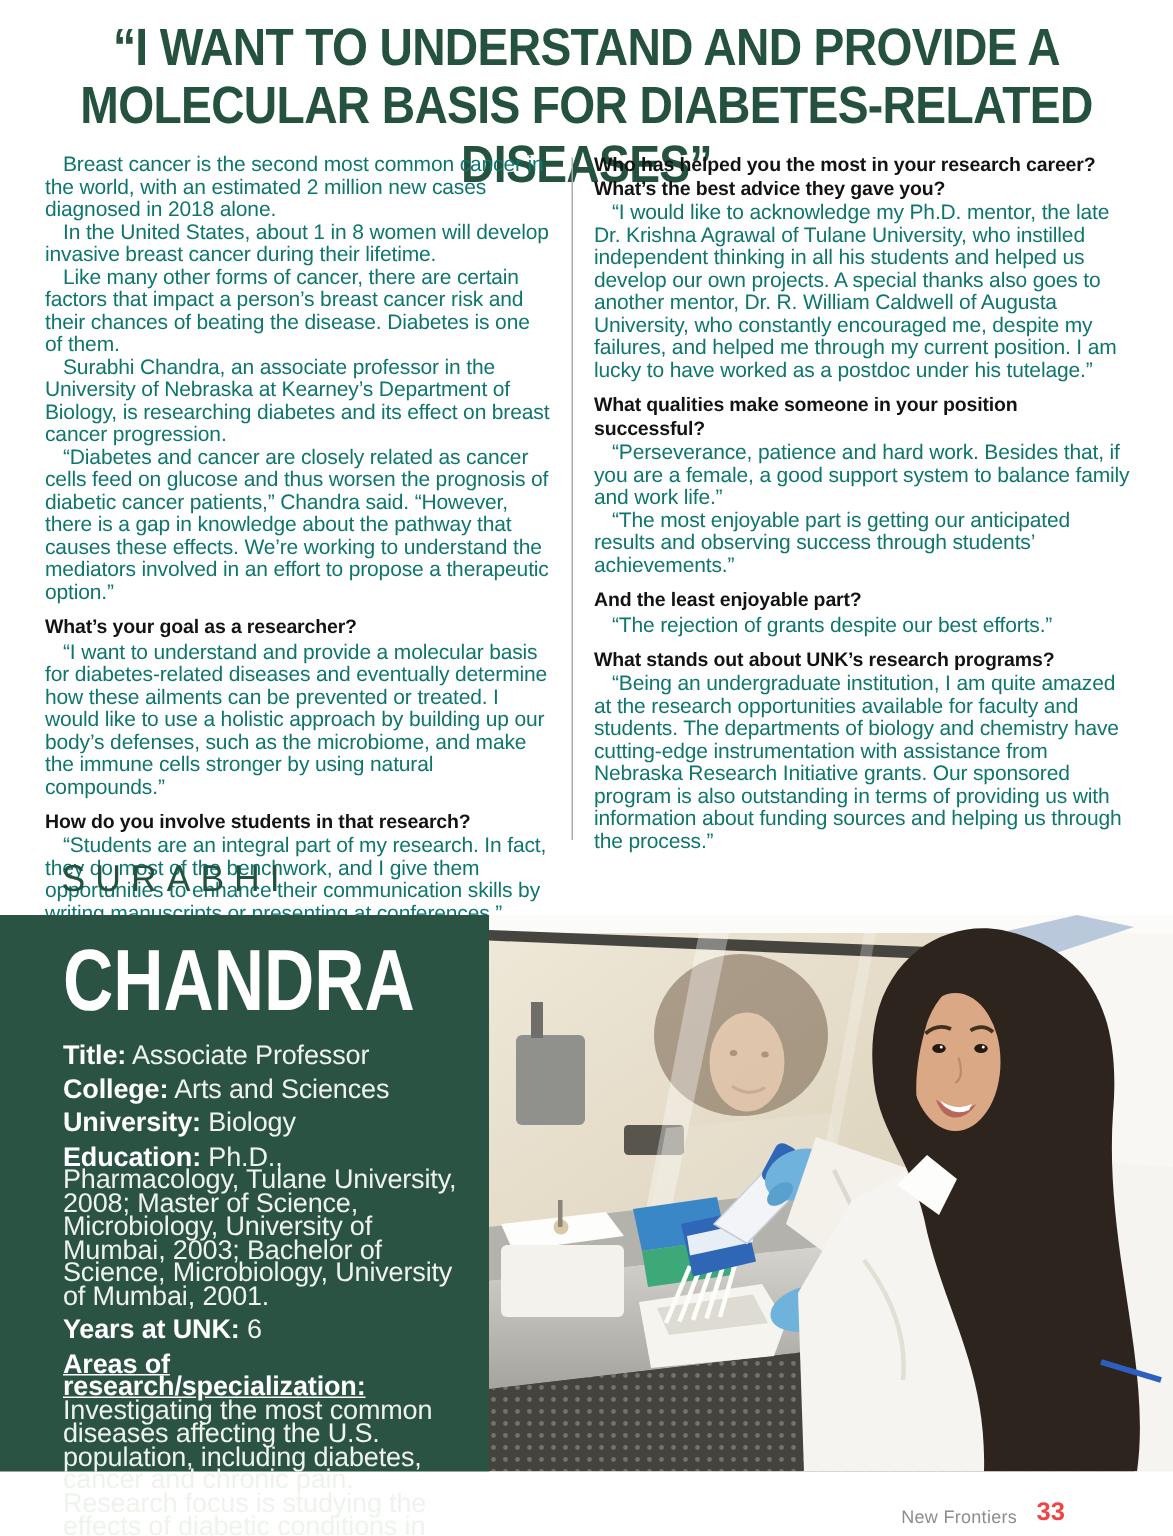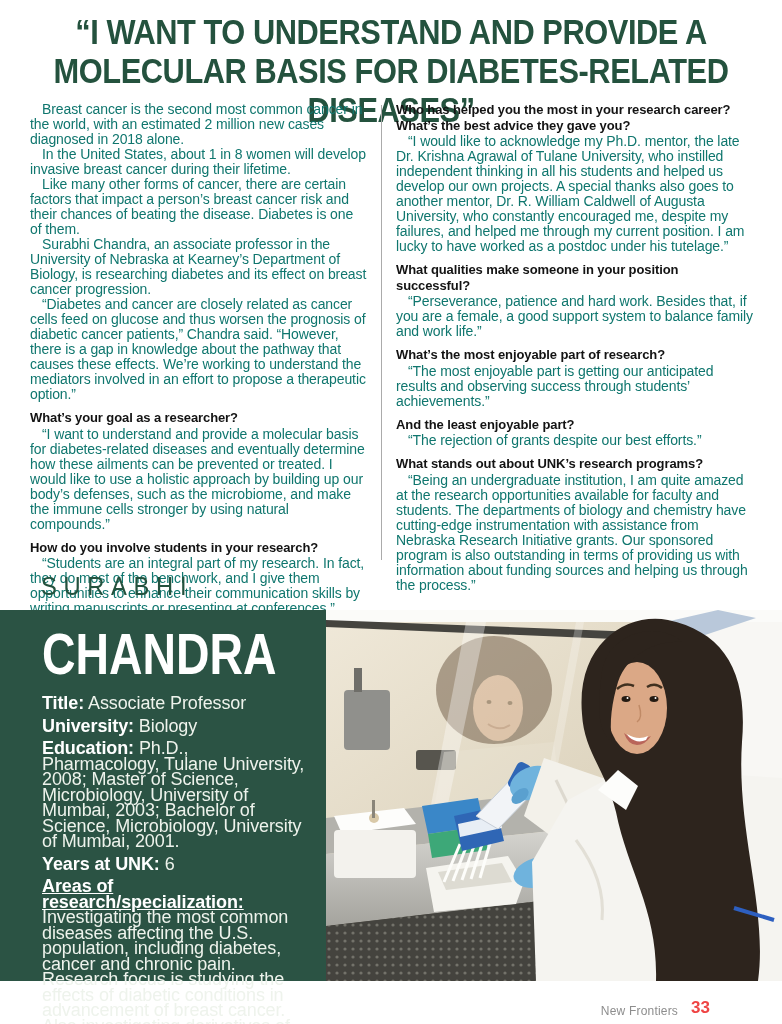--- a/index.html
+++ b/index.html
@@ -72,46 +72,46 @@
 
 <div class="columns">
   <div class="col col-left">
       <p class="body-para">Breast cancer is the second most common cancer in the world, with an estimated 2 million new cases diagnosed in 2018 alone.</p>
       <p class="body-para">In the United States, about 1 in 8 women will develop invasive breast cancer during their lifetime.</p>
       <p class="body-para">Like many other forms of cancer, there are certain factors that impact a person’s breast cancer risk and their chances of beating the disease. Diabetes is one of them.</p>
       <p class="body-para">Surabhi Chandra, an associate professor in the University of Nebraska at Kearney’s Department of Biology, is researching diabetes and its effect on breast cancer progression.</p>
       <p class="body-para">“Diabetes and cancer are closely related as cancer cells feed on glucose and thus worsen the prognosis of diabetic cancer patients,” Chandra said. “However, there is a gap in knowledge about the pathway that causes these effects. We’re working to understand the mediators involved in an effort to propose a therapeutic option.”</p>
       <h3 class="q-heading">What’s your goal as a researcher?</h3>
       <p class="body-para">“I want to understand and provide a molecular basis for diabetes-related diseases and eventually determine how these ailments can be prevented or treated. I would like to use a holistic approach by building up our body’s defenses, such as the microbiome, and make the immune cells stronger by using natural compounds.”</p>
-      <h3 class="q-heading">How do you involve students in your research?</h3>
+      <h3 class="q-heading">How do you involve students in that research?</h3>
       <p class="body-para">“Students are an integral part of my research. In fact, they do most of the benchwork, and I give them opportunities to enhance their communication skills by writing manuscripts or presenting at conferences.”</p>
     </div>
   <div class="col-gapwrap">
     <div class="col-divider"></div>
   </div>
   <div class="col col-right">
       <h3 class="q-heading">Who has helped you the most in your research career? What’s the best advice they gave you?</h3>
       <p class="body-para">“I would like to acknowledge my Ph.D. mentor, the late Dr. Krishna Agrawal of Tulane University, who instilled independent thinking in all his students and helped us develop our own projects. A special thanks also goes to another mentor, Dr. R. William Caldwell of Augusta University, who constantly encouraged me, despite my failures, and helped me through my current position. I am lucky to have worked as a postdoc under his tutelage.”</p>
       <h3 class="q-heading">What qualities make someone in your position successful?</h3>
       <p class="body-para">“Perseverance, patience and hard work. Besides that, if you are a female, a good support system to balance family and work life.”</p>
-      <h3 class="q-heading">What’s the most enjoyable part of research?</h3>
       <p class="body-para">“The most enjoyable part is getting our anticipated results and observing success through students’ achievements.”</p>
       <h3 class="q-heading">And the least enjoyable part?</h3>
       <p class="body-para">“The rejection of grants despite our best efforts.”</p>
       <h3 class="q-heading">What stands out about UNK’s research programs?</h3>
       <p class="body-para">“Being an undergraduate institution, I am quite amazed at the research opportunities available for faculty and students. The departments of biology and chemistry have cutting-edge instrumentation with assistance from Nebraska Research Initiative grants. Our sponsored program is also outstanding in terms of providing us with information about funding sources and helping us through the process.”</p>
     </div>
 </div>
 
 <div class="kicker">SURABHI</div>
 
 <div class="info-box">
   <div class="last-name">CHANDRA</div>
   <div>
       <div class="detail"><strong>Title:</strong><span> Associate Professor</span></div>
+      <div class="detail"><strong>College:</strong><span> Arts and Sciences</span></div>
       <div class="detail"><strong>University:</strong><span> Biology</span></div>
       <div class="detail"><strong>Education:</strong><span> Ph.D., Pharmacology, Tulane University, 2008; Master of Science, Microbiology, University of Mumbai, 2003; Bachelor of Science, Microbiology, University of Mumbai, 2001.</span></div>
       <div class="detail"><strong>Years at UNK:</strong><span> 6</span></div>
       <div class="detail block"><strong>Areas of research/specialization:</strong><span>Investigating the most common diseases affecting the U.S. population, including diabetes, cancer and chronic pain. Research focus is studying the effects of diabetic conditions in advancement of breast cancer. Also investigating derivatives of natural compounds as non-opioid suppressors of chronic pain.</span></div>
     </div>
 </div>
 
 <div class="photo">
   <svg width="456" height="371" viewBox="0 0 456 371" aria-hidden="true">
     <defs>

